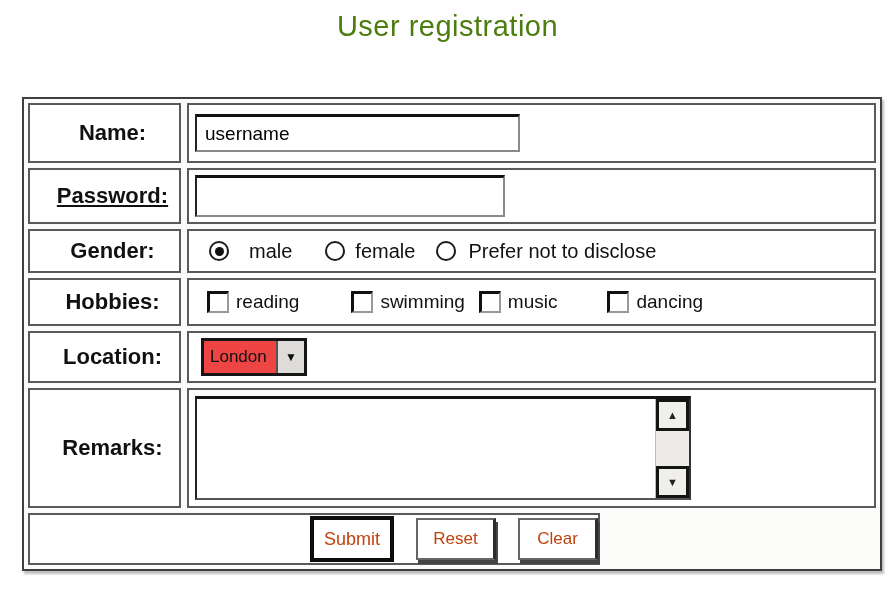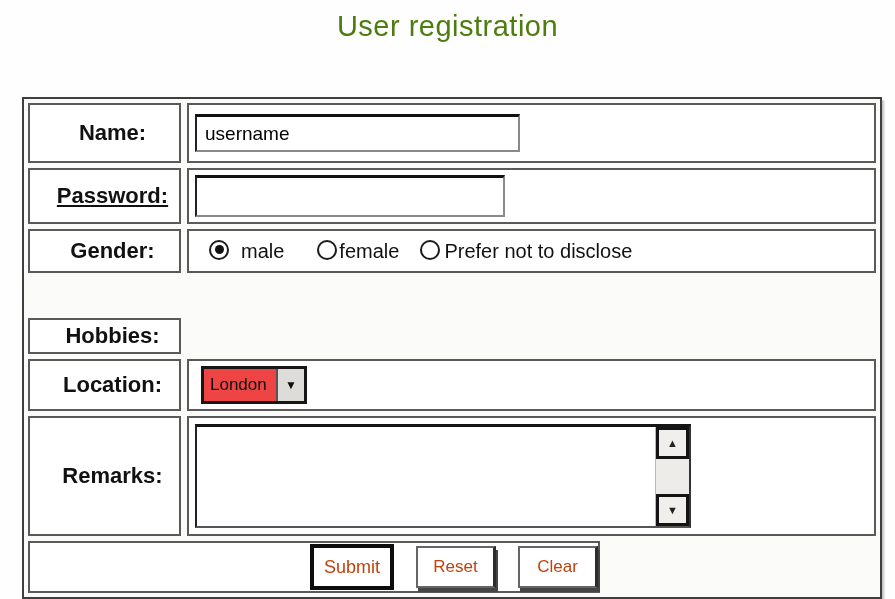--- a/index.html
+++ b/index.html
@@ -43,21 +43,21 @@
     justify-content: center;
     font-weight: bold;
     font-size: 22px;
     padding-left: 16px;
   }
   .field-cell { flex: 1; padding-left: 6px; }
 
   .r-name  .cell { height: 60px; }
   .r-pass  .cell { height: 56px; text-decoration: underline; }
   .r-gender .cell { height: 44px; }
-  .r-hobby .cell { height: 36px; margin-top: 40px; }
+  .r-hobby .cell { height: 48px; }
   .r-loc   .cell { height: 52px; }
   .r-remarks .cell { height: 120px; }
   .r-buttons .cell { height: 52px; }
 
   .text-input {
     height: 38px;
     font-size: 19px;
     font-family: "Liberation Sans", sans-serif;
     padding: 4px 8px;
     background: #fff;
@@ -65,21 +65,21 @@
     border-left: 2px solid #222;
     border-right: 2px solid #8a8a8a;
     border-bottom: 2px solid #8a8a8a;
     outline: none;
   }
   .name-input { width: 325px; }
   .pass-input { width: 310px; height: 42px; }
 
   
   .radio-group { display: flex; align-items: center; font-size: 20px; }
-  .radio-option { display: flex; align-items: flex-start; cursor: pointer; }
+  .radio-option { display: flex; align-items: center; cursor: pointer; gap: 8px; }
   .radio {
     width: 20px; height: 20px;
     border: 2.5px solid #1c1c1c;
     border-radius: 50%;
     background: #fff;
     display: inline-flex;
     align-items: center;
     justify-content: center;
   }
   .radio .dot { width: 9px; height: 9px; border-radius: 50%; background: transparent; }
@@ -242,20 +242,40 @@
             </span>
           <span class="radio-label">Prefer not to disclose</span>
         </label>
       </div>
     </div>
   </div>
 
   <div class="row r-hobby">
     <div class="cell label-cell">
       <span>Hobbies:</span>
+    </div>
+    <div class="cell field-cell">
+      <div class="checkbox-group">
+        <label class="checkbox-option opt-reading">
+          <span class="checkbox"></span>
+          <span class="cb-label">reading</span>
+        </label>
+        <label class="checkbox-option opt-swimming">
+          <span class="checkbox"></span>
+          <span class="cb-label">swimming</span>
+        </label>
+        <label class="checkbox-option opt-music">
+          <span class="checkbox"></span>
+          <span class="cb-label">music</span>
+        </label>
+        <label class="checkbox-option opt-dancing">
+          <span class="checkbox"></span>
+          <span class="cb-label">dancing</span>
+        </label>
+      </div>
     </div>
   </div>
 
   <div class="row r-loc">
     <div class="cell label-cell">
       <span>Location:</span>
     </div>
     <div class="cell field-cell">
       <div class="select">
         <span class="select-value">London</span>

